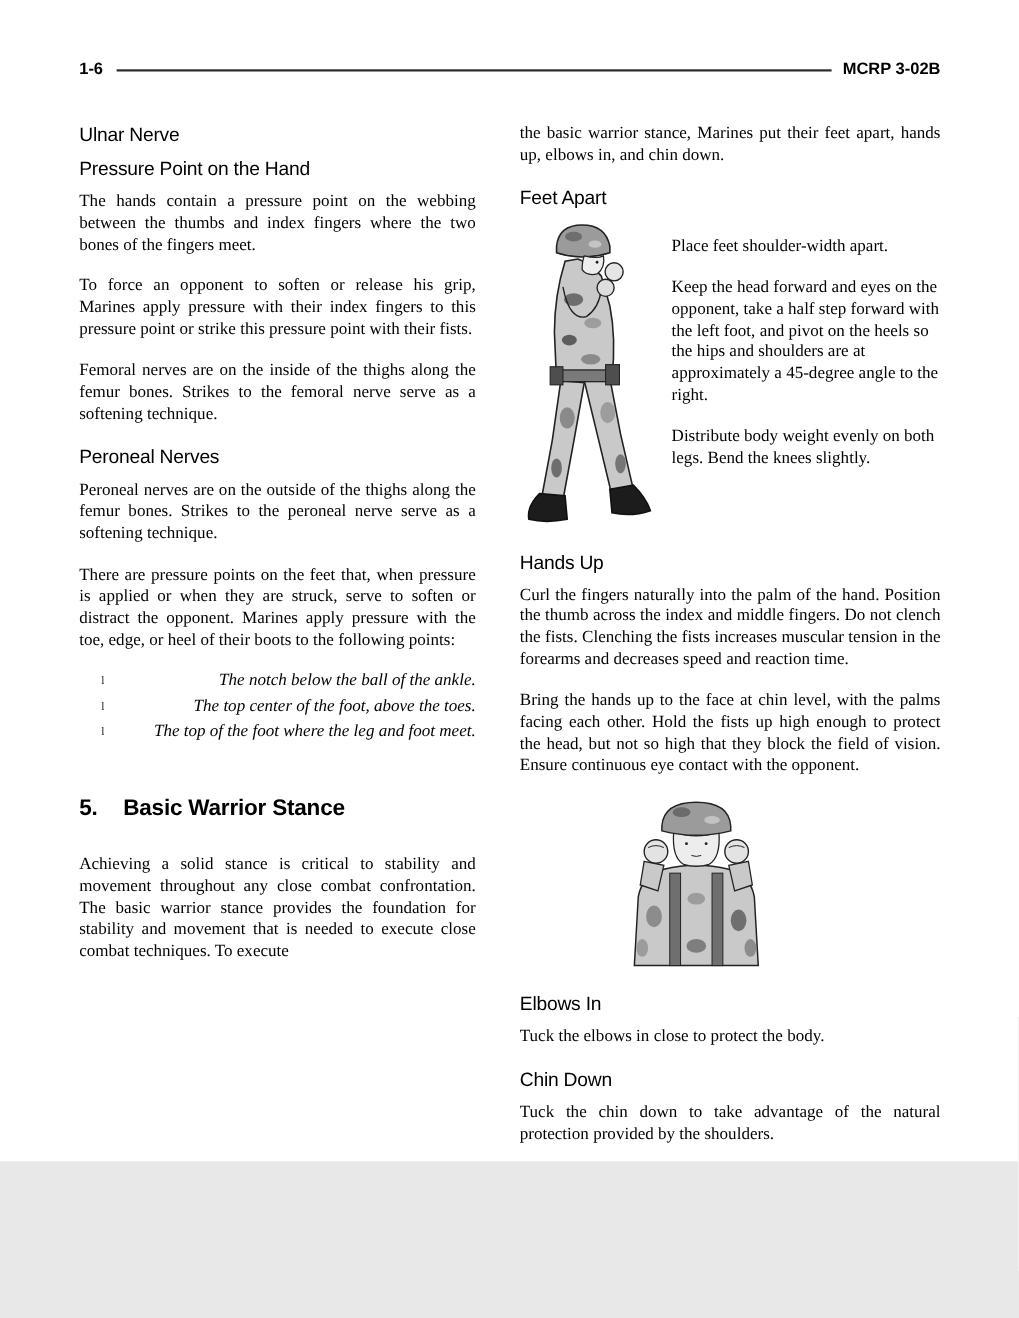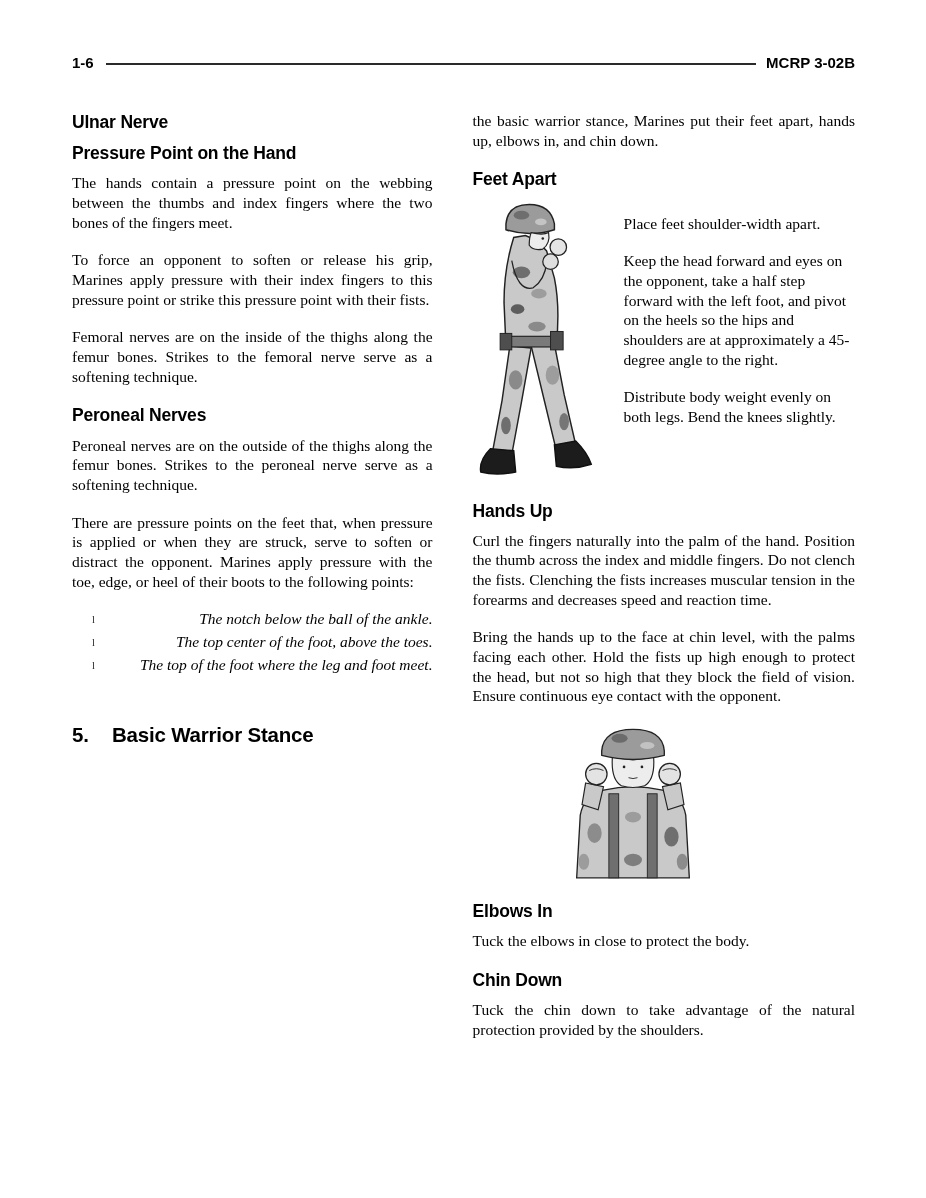--- a/index.html
+++ b/index.html
@@ -2,21 +2,21 @@
 <html><head>
 <meta charset="utf-8">
 <title>MCRP 3-02B — Page 1-6</title>
 <style>
   * { margin: 0; padding: 0; box-sizing: border-box; }
   html, body { background: #e8e8e8; }
   body { font-family: "Liberation Serif", serif; color: #000; }
   .page {
     position: relative;
     width: 926px;
-    height: 1198px;
+    height: 1056px;
     margin: 0 auto;
     background: #ffffff;
     padding: 54px 71px 40px 72px;
     overflow: hidden;
   }
   
   .page-header {
     display: flex;
     align-items: center;
     font-family: "Liberation Sans", sans-serif;
@@ -31,21 +31,21 @@
     margin: 2px 10px 0 12px;
   }
   
   .columns { display: flex; gap: 40px; }
   .col { line-height: 1.27; font-size: 15.5px; }
   .col.left  { width: 361px; }
   .col.right { width: 383px; }
   p { margin: 0 0 18px 0; text-align: justify; }
   .col h3 {
     font-family: "Liberation Sans", sans-serif;
-    font-weight: bold;
+    font-weight: normal;
     font-size: 17.5px;
     letter-spacing: -0.2px;
     margin: 8px 0 9px 0;
     text-align: left;
   }
   .col section:first-child h3 { margin-top: 0; }
   
   ul.points { list-style: none; margin: 0 0 14px 20px; }
   ul.points li { display: flex; margin-bottom: 3px; }
   ul.points .bullet {
@@ -59,21 +59,21 @@
   
   .big-heading {
     font-family: Liberation Sans, sans-serif;
     font-weight: bold;
     font-size: 20.5px;
     letter-spacing: -0.2px;
     margin: 48px 0 28px 0;
   }
   .big-heading .num { display: inline-block; width: 40px; }
   
-  .figure-row { display: flex; gap: 25px; margin: 2px 0 6px 0; }
+  .figure-row { display: flex; gap: 12px; margin: 2px 0 6px 0; }
   .figure-row .figure-text { flex: 1; padding-top: 14px; }
   .figure-row .figure-text p { text-align: left; }
   .fig-stance { width: 126px; height: 292px; flex: 0 0 126px; }
   .fig-front-wrap { margin: 8px 0 10px 84px; }
   .fig-front { width: 152px; height: 161px; }
 </style>
 </head>
 <body>
 
 <div class="page">
@@ -122,20 +122,21 @@
             <span class="bullet">l</span>
             <span class="bullet-text">The top of the foot where the leg and foot meet.</span>
           </li>
         </ul>
       </section>
 
       <section>
         <h2 class="big-heading">
           <span class="num">5.</span><span>Basic Warrior Stance</span>
         </h2>
+        <p>Achieving a solid stance is critical to stability and movement throughout any close combat confrontation. The basic warrior stance provides the foundation for stability and movement that is needed to execute close combat techniques. To execute</p>
       </section>
 
     </div>
 
     <div class="col right">
 
       <p>the basic warrior stance, Marines put their feet apart, hands up, elbows in, and chin down.</p>
 
       <section>
         <h3>Feet Apart</h3>

